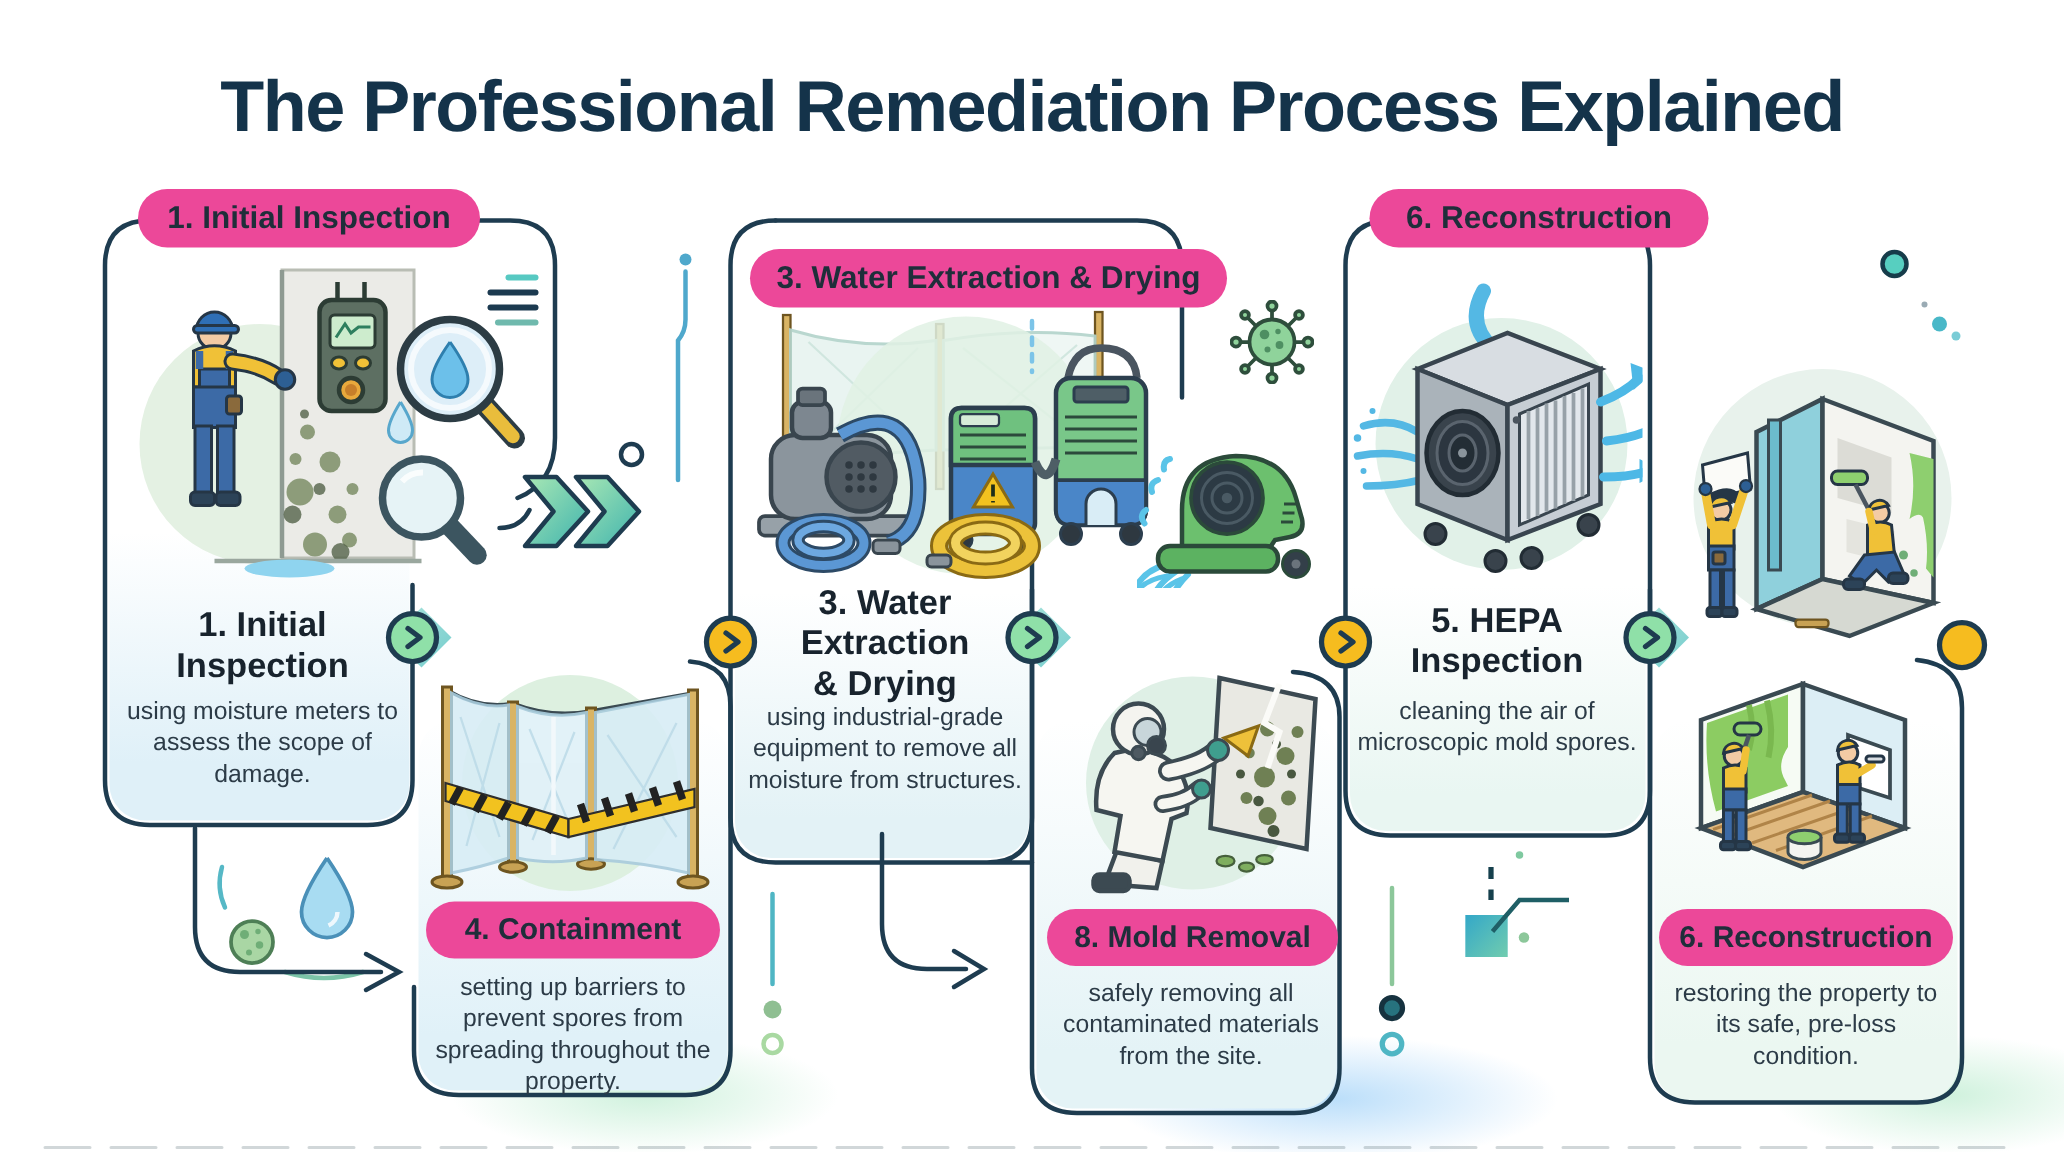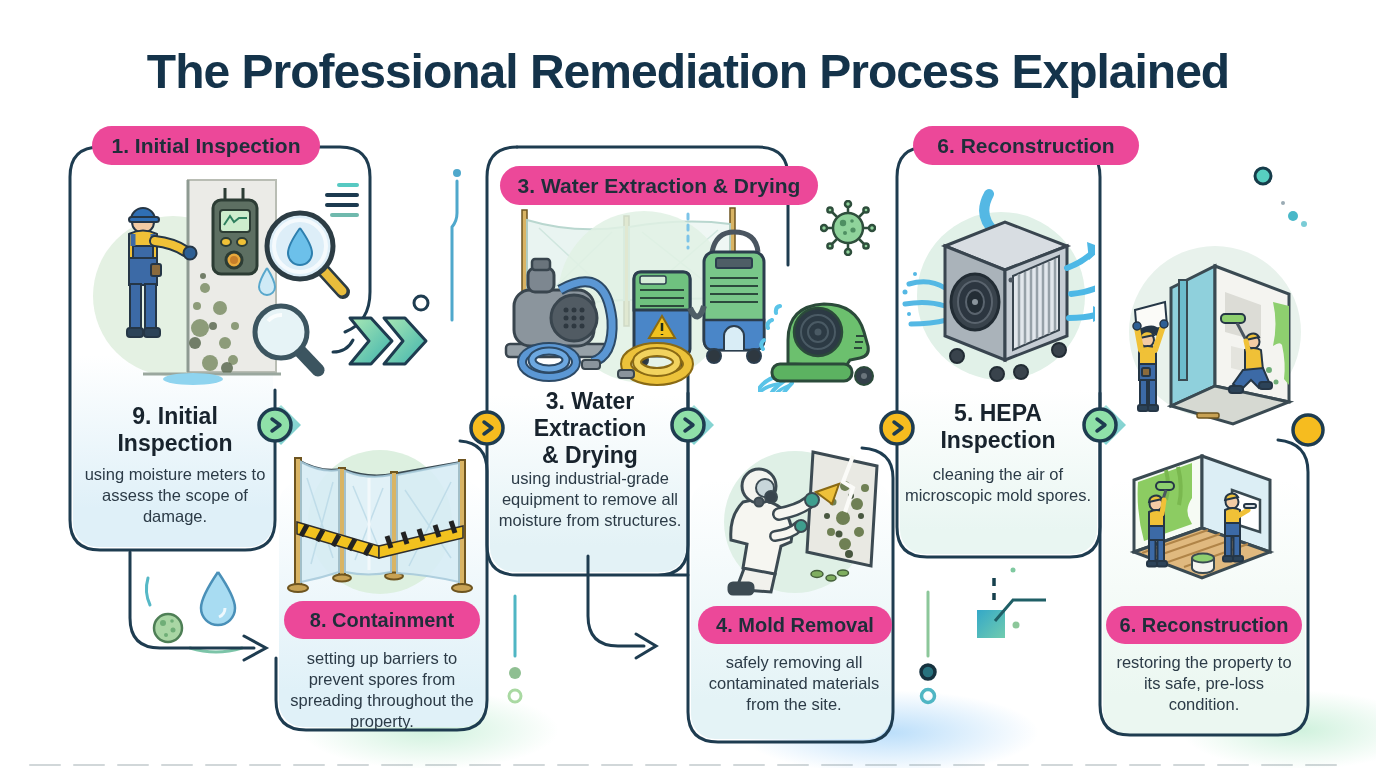--- a/index.html
+++ b/index.html
@@ -61,31 +61,31 @@
   <div class="badge top" style="left:92px;top:126px;width:228px;height:39px;">
       <span>1. Initial Inspection</span>
     </div>
   <div class="badge top" style="left:500px;top:126px;width:318px;height:39px;margin-top:40px;">
       <span>3. Water Extraction &amp; Drying</span>
     </div>
   <div class="badge top" style="left:913px;top:126px;width:226px;height:39px;">
       <span>6. Reconstruction</span>
     </div>
   <div class="badge mid" style="left:284px;top:601px;width:196px;height:38px;">
-      <span>8. Containment</span>
+      <span>4. Containment</span>
     </div>
   <div class="badge mid" style="left:698px;top:606px;width:194px;height:38px;">
-      <span>4. Mold Removal</span>
+      <span>8. Mold Removal</span>
     </div>
   <div class="badge mid" style="left:1106px;top:606px;width:196px;height:38px;">
       <span>6. Reconstruction</span>
     </div>
 
   <div class="heading" style="left:75px;top:403px;width:200px;">
-    <div>9. Initial</div>
+    <div>1. Initial</div>
     <div>Inspection</div>
   </div>
   <div class="heading" style="left:492px;top:388px;width:196px;">
     <div>3. Water</div>
     <div>Extraction</div>
     <div>&amp; Drying</div>
   </div>
   <div class="heading" style="left:903px;top:400px;width:190px;">
     <div>5. HEPA</div>
     <div>Inspection</div>

